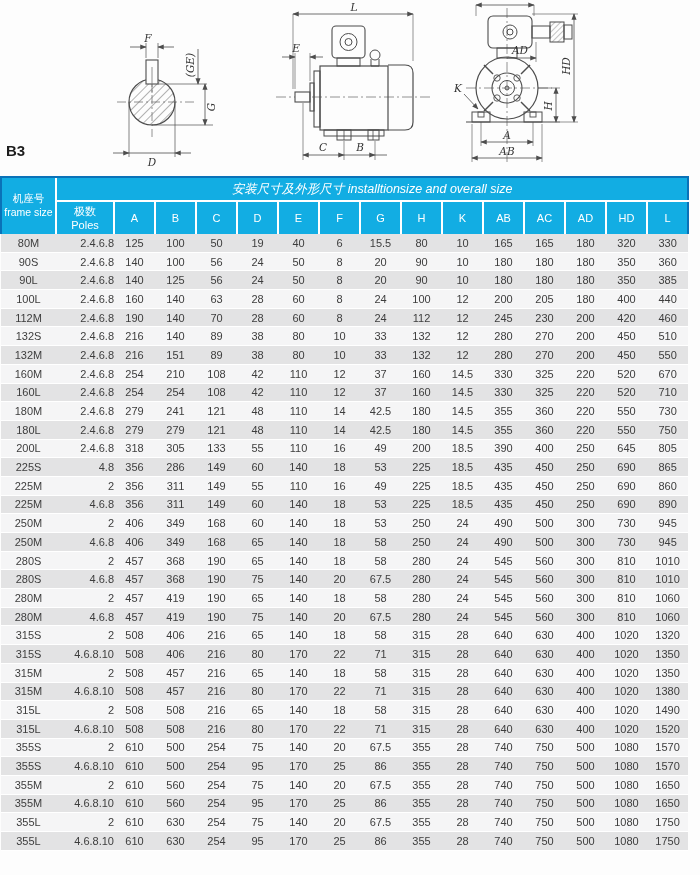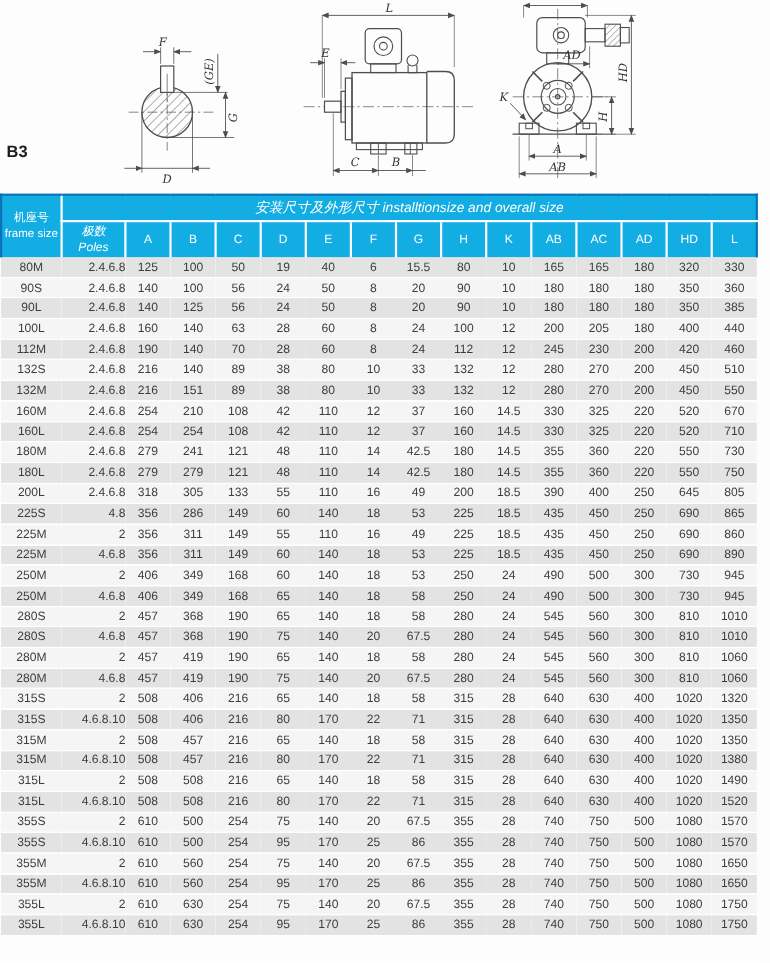--- a/index.html
+++ b/index.html
@@ -7,33 +7,33 @@
     --header-border:#0a72b8;
     --row-gray:#e3e3e4;
     --row-light:#f5f5f6;
     --text:#3d3d3d;
     --line:#4d4d4d;
   }
   html,body{margin:0;padding:0;}
   body{background:#ffffff;font-family:"Liberation Sans",sans-serif;}
   .page{position:relative;width:700px;height:875px;background:#fdfdfd;overflow:hidden;}
 
-  .b3-label{position:absolute;left:6px;top:130px;font-size:15px;font-weight:bold;color:#1d1d1d;}
+  .b3-label{position:absolute;left:6px;top:142px;font-size:15px;font-weight:bold;color:#1d1d1d;}
 
   .diag{position:absolute;}
   .diag text{font-family:"DejaVu Serif",serif;font-style:italic;font-size:10.5px;fill:#333;}
 
   table.dim-table{position:absolute;left:0;top:176px;width:688px;border-collapse:collapse;table-layout:fixed;}
   table.dim-table thead th{background:var(--header-bg);color:#fff;font-weight:normal;vertical-align:middle;padding:0;}
   th.title-cell{height:22px;font-size:12.5px;border-bottom:2px solid #fff;border-left:2px solid #fff;
                 border-top:2px solid var(--header-border);border-right:2px solid var(--header-border);font-style:italic;}
   th.frame-cell{font-size:10.5px;line-height:1.3;border-top:2px solid var(--header-border);
                 border-left:2px solid var(--header-border);}
   tr.col-row th{height:32px;font-size:11px;border-left:2px solid #fff;}
-  th.poles-cell{font-size:10.5px;line-height:1.3;font-style:italic;}
+  th.poles-cell{font-size:10.5px;line-height:1.3;}
   tr.col-row th:last-child{border-right:2px solid var(--header-border);}
 
   tbody td{height:17.7px;font-size:11px;color:var(--text);text-align:center;
            border-bottom:1px solid #fff;padding:0;overflow:hidden;white-space:nowrap;}
   tbody td.poles{text-align:right;padding-left:7px;}
   tbody tr:nth-child(odd){background:var(--row-gray);}
   tbody tr:nth-child(even){background:var(--row-light);}
 </style>
 </head>
 <body>

